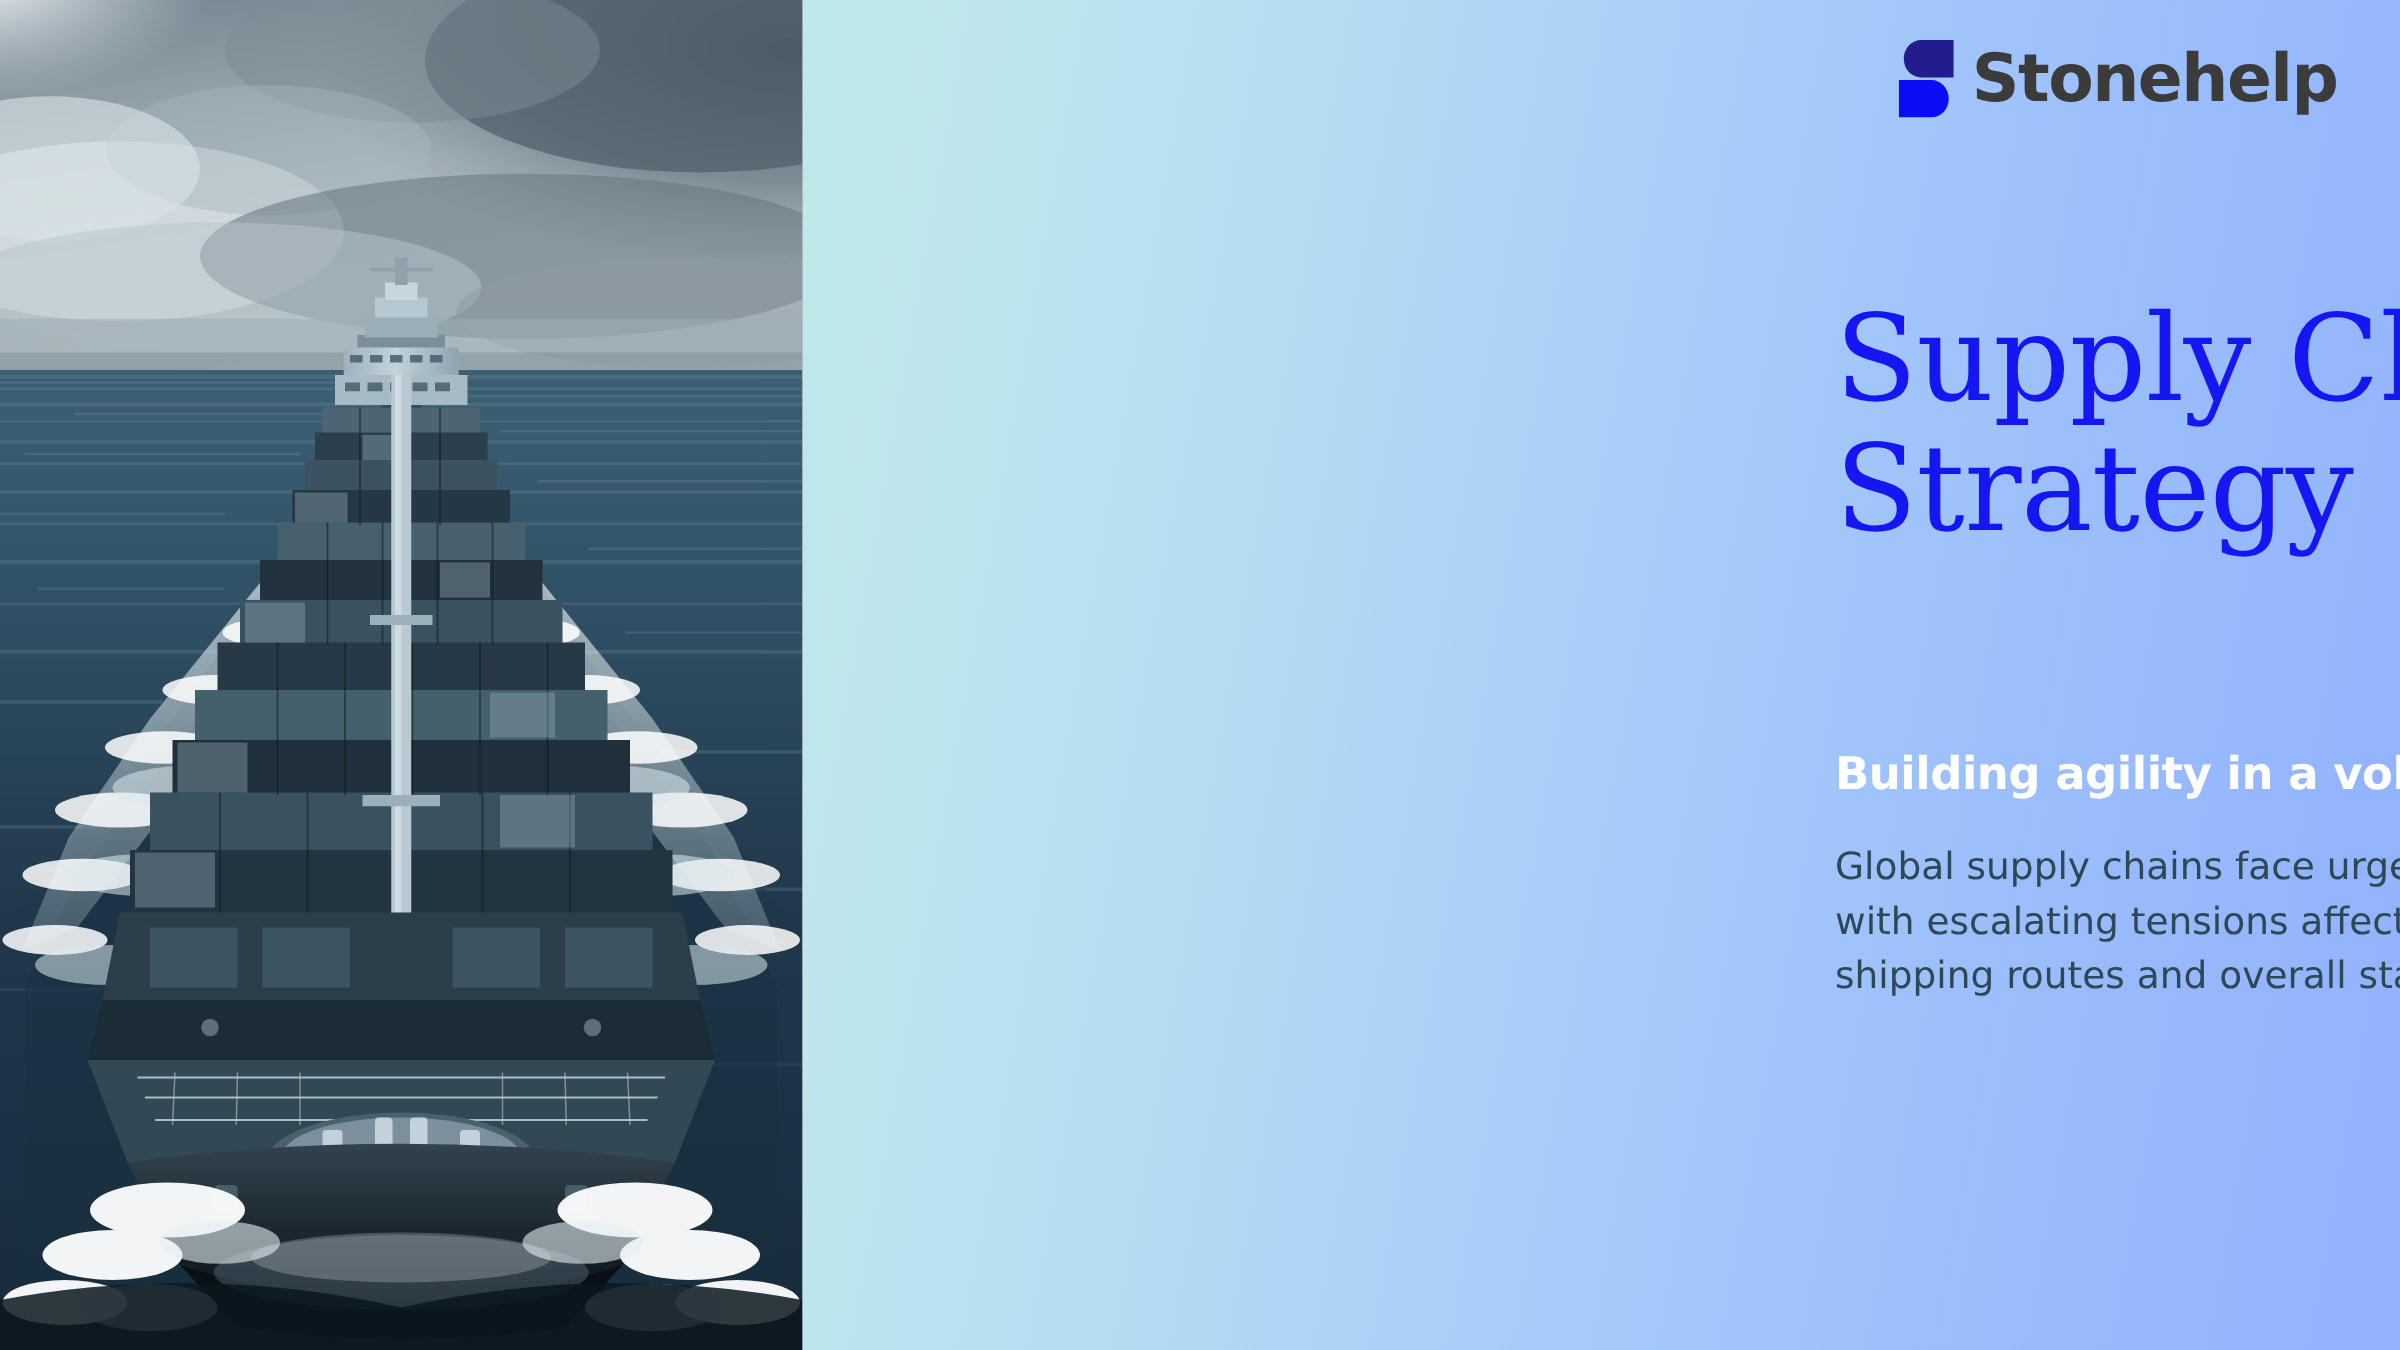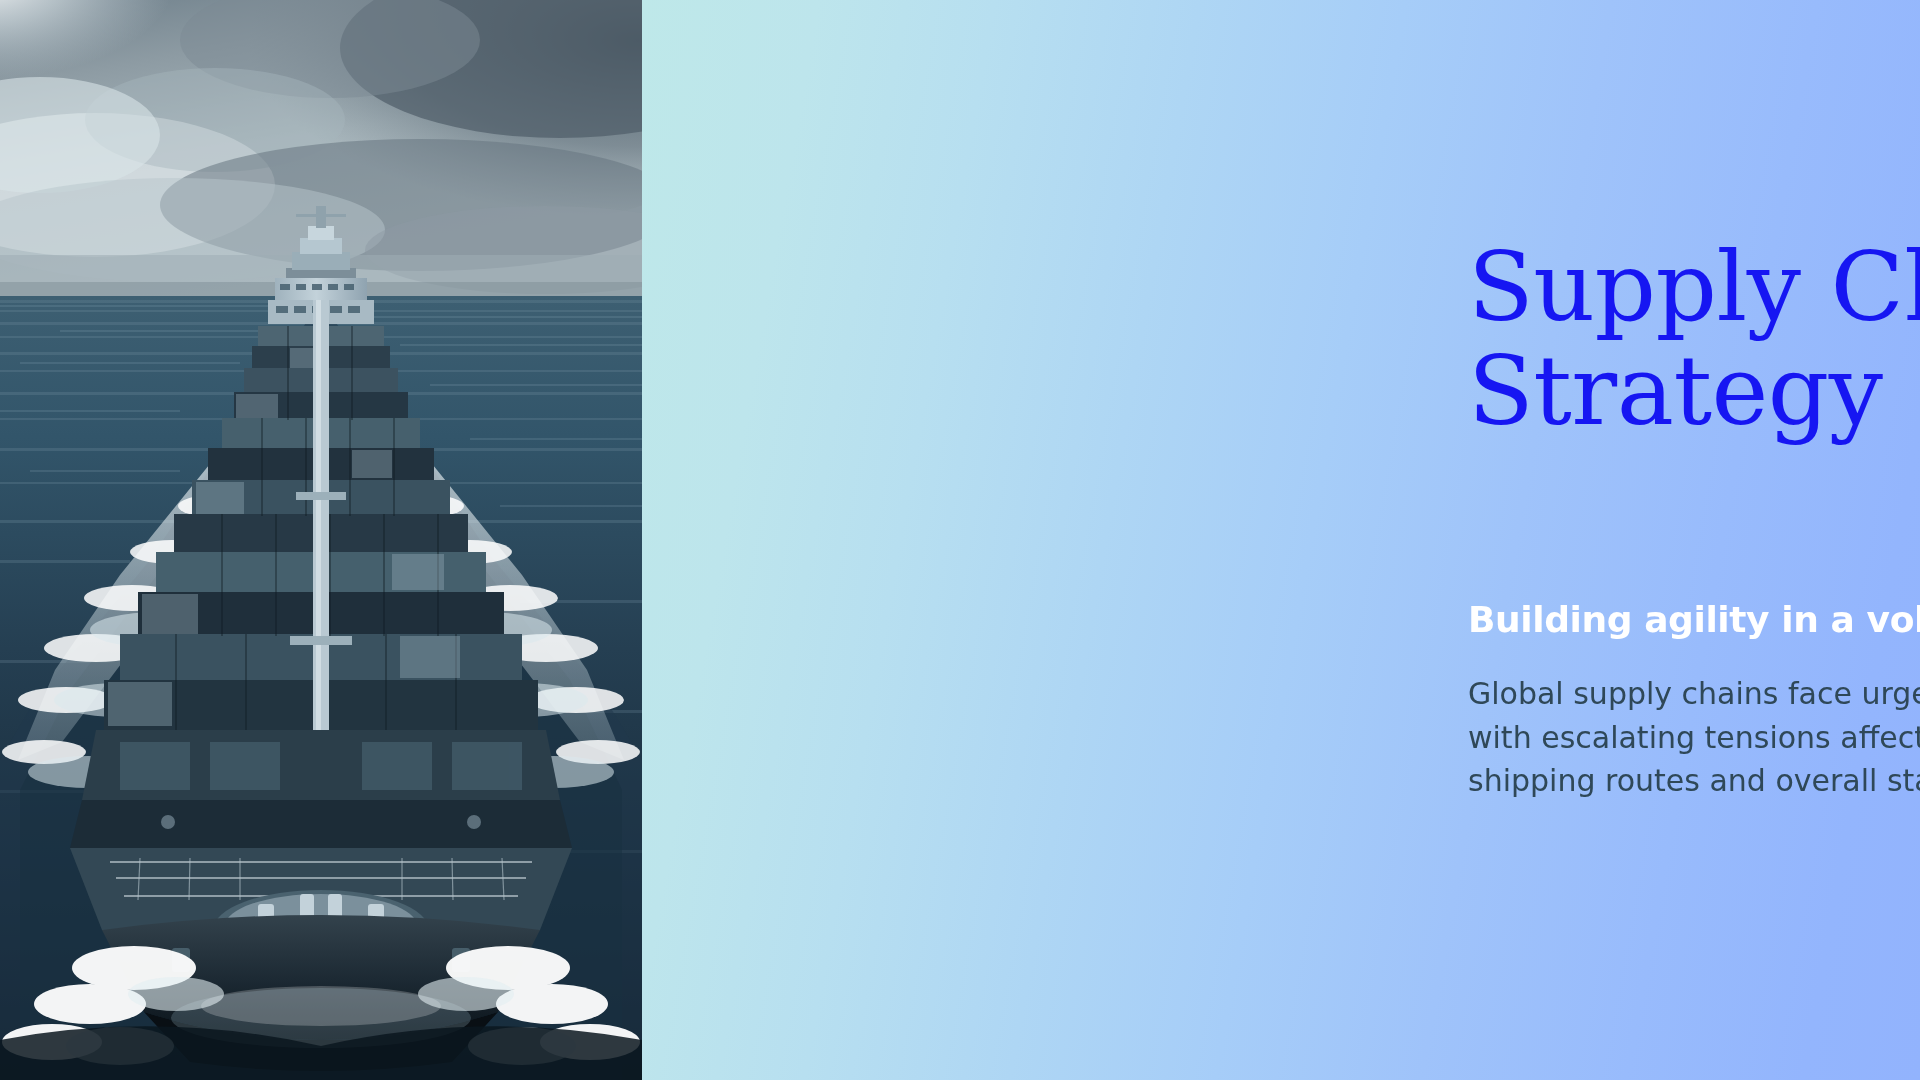--- a/index.html
+++ b/index.html
@@ -386,20 +386,27 @@
           <ellipse cx="522" cy="1046" rx="54" ry="19"></ellipse>
         </g>
 
         <path d="M0 1040 Q160 1010 321 1046 Q482 1010 642 1040 L642 1080 L0 1080 Z" fill="#0b161f" opacity="0.85"></path>
       </g>
     </svg>
   </div>
 
   <div class="content-panel">
 
+    <div class="logo">
+      <svg class="logo-mark" viewBox="0 0 44 62">
+        <path d="M18 0 L44 0 L44 30 L18 30 A14 15 0 0 1 18 0 Z" fill="#221c8f"></path>
+        <path d="M0 32 L26 32 A14 15 0 0 1 26 62 L0 62 Z" fill="#0d0df5"></path>
+      </svg>
+      <span class="logo-word">Stonehelp</span>
+    </div>
 
     <h1 class="headline">Supply Chains as Strategy</h1>
 
     <h2 class="subheading">Building agility in a volatile world</h2>
 
     <div class="body-copy">
       <span class="line">Global supply chains face urgent challenges,</span>
       <span class="line">with escalating tensions affecting critical</span>
       <span class="line">shipping routes and overall stability</span>
     </div>

